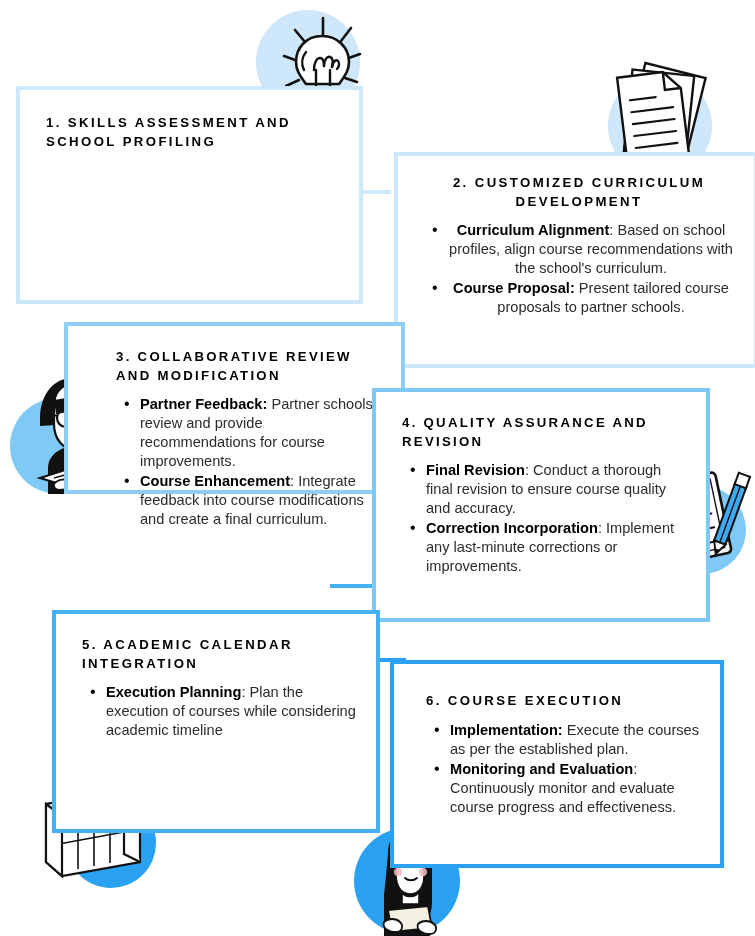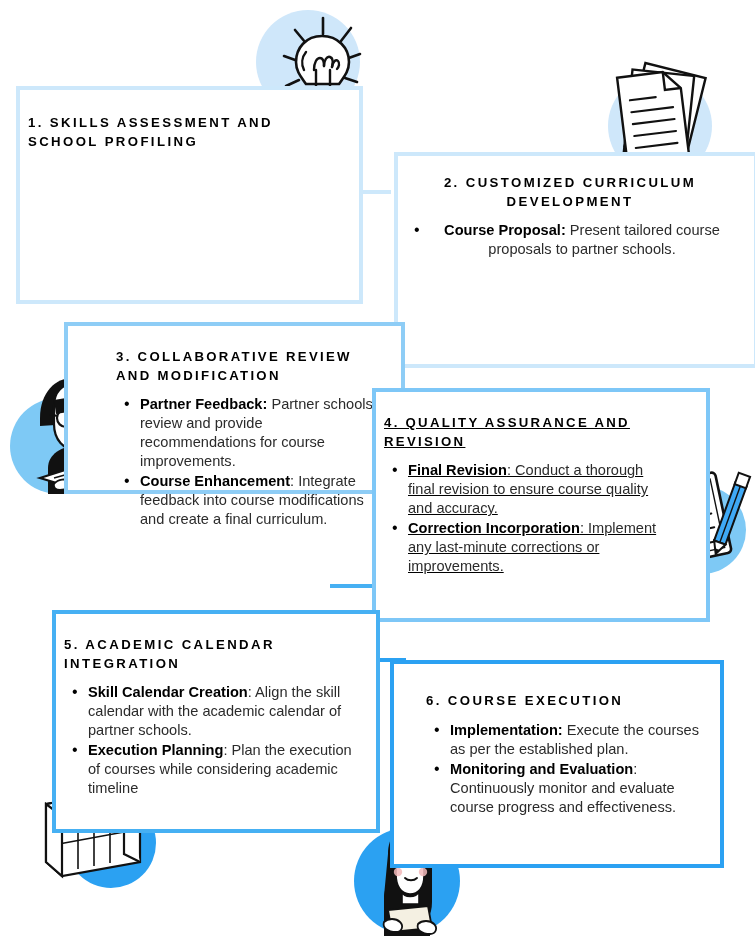--- a/index.html
+++ b/index.html
@@ -15,21 +15,21 @@
 
   
   .box{
     position:absolute;
     background:#ffffff;
     box-sizing:border-box;
     border-style:solid;
   }
   .box-inner{
     position:relative;
-    padding:18px 20px 10px 8px;
+    padding:18px 20px 10px 26px;
   }
   .step-title{
     font-size:13.2px;
     font-weight:bold;
     letter-spacing:2.4px;
     color:#000000;
     line-height:1.42;
     text-transform:uppercase;
     margin:0 0 10px 0;
   }
@@ -56,21 +56,21 @@
   ul.step-list li b{
     color:#000000;
     font-weight:bold;
   }
 
   
   #box1{left:16px;  top:86px;  width:347px; height:218px; border-width:4px; border-color:#cde8fb;}
   #box1 .box-inner{padding-top:24px;}
   #box2{left:394px; top:152px; width:364px; height:216px; border-width:4px; border-color:#cde8fb;text-align:center;}
   #box3{left:64px;  top:322px; width:341px; height:172px; border-width:4px; border-color:#8ecdf6;}
-  #box4{left:372px; top:388px; width:338px; height:234px; border-width:4px; border-color:#7ec7f7;text-decoration:underline;}
+  #box4{left:372px; top:388px; width:338px; height:234px; border-width:4px; border-color:#7ec7f7;}
   #box5{left:52px;  top:610px; width:328px; height:223px; border-width:4px; border-color:#46b0f3;}
   #box6{left:390px; top:660px; width:334px; height:208px; border-width:4px; border-color:#2ba1f2;}
 
   #box3 .step-title,#box4 .step-title{letter-spacing:2.3px;}
 
   
   .conn{position:absolute;background:#cde8fb;}
 
   
   .deco{position:absolute;}
@@ -245,20 +245,21 @@
   <div class="box" id="box1">
     <div class="box-inner">
       <div class="step-title">1. SKILLS ASSESSMENT AND SCHOOL PROFILING</div>
     </div>
   </div>
 
   <div class="box" id="box2">
     <div class="box-inner">
       <div class="step-title">2. CUSTOMIZED CURRICULUM DEVELOPMENT</div>
       <ul class="step-list">
+        <li><b>Curriculum Alignment</b><span>: Based on school profiles, align course recommendations with the school's curriculum.</span></li>
         <li><b>Course Proposal:</b><span> Present tailored course proposals to partner schools.</span></li>
       </ul>
     </div>
   </div>
 
   <div class="box" id="box3">
     <div class="box-inner" style="padding-left:48px;padding-top:22px;">
       <div class="step-title">3. COLLABORATIVE REVIEW AND MODIFICATION</div>
       <ul class="step-list">
         <li><b>Partner Feedback:</b><span> Partner schools review and provide recommendations for course improvements.</span></li>
@@ -274,21 +275,20 @@
         <li><b>Final Revision</b><span>: Conduct a thorough final revision to ensure course quality and accuracy.</span></li>
         <li><b>Correction Incorporation</b><span>: Implement any last-minute corrections or improvements.</span></li>
       </ul>
     </div>
   </div>
 
   <div class="box" id="box5">
     <div class="box-inner" style="padding-top:22px;">
       <div class="step-title">5. ACADEMIC CALENDAR INTEGRATION</div>
       <ul class="step-list">
-        <li><b>Skill Calendar Creation</b><span>: Align the skill calendar with the academic calendar of partner schools.</span></li>
         <li><b>Execution Planning</b><span>: Plan the execution of courses while considering academic timeline</span></li>
       </ul>
     </div>
   </div>
 
   <div class="box" id="box6">
     <div class="box-inner" style="padding-top:28px;padding-left:32px;">
       <div class="step-title">6. COURSE EXECUTION</div>
       <ul class="step-list">
         <li><b>Implementation:</b><span> Execute the courses as per the established plan.</span></li>

